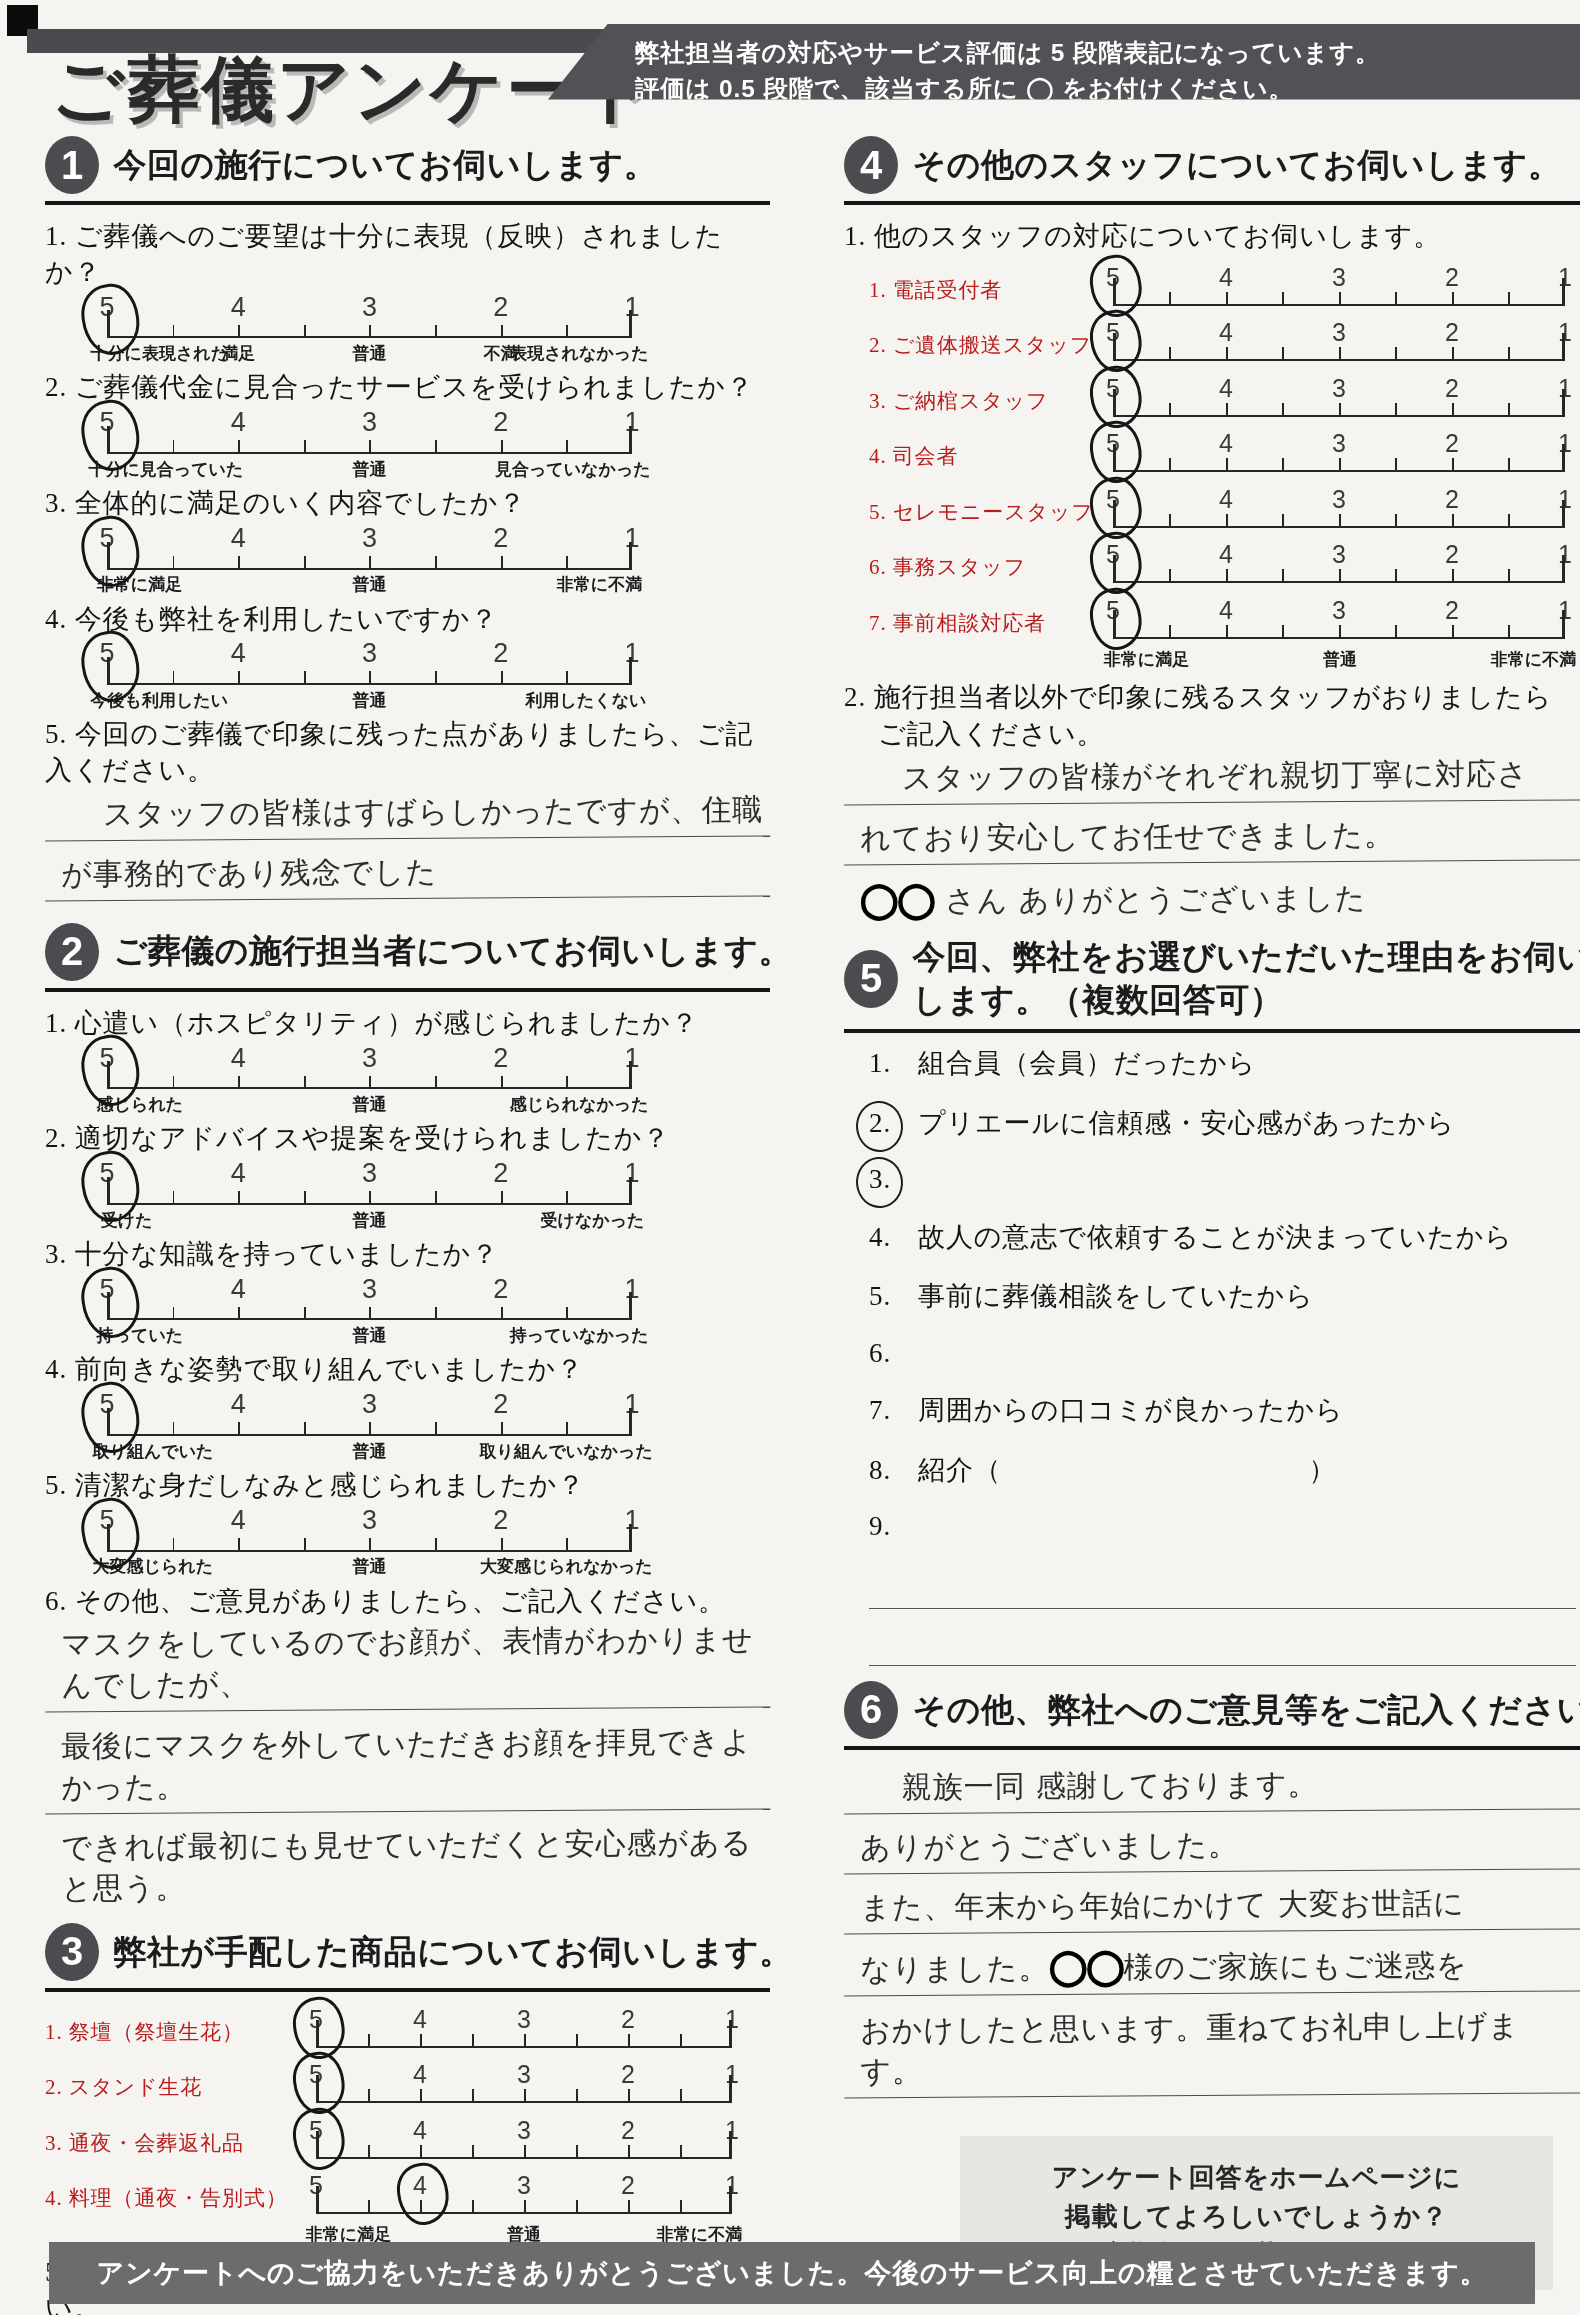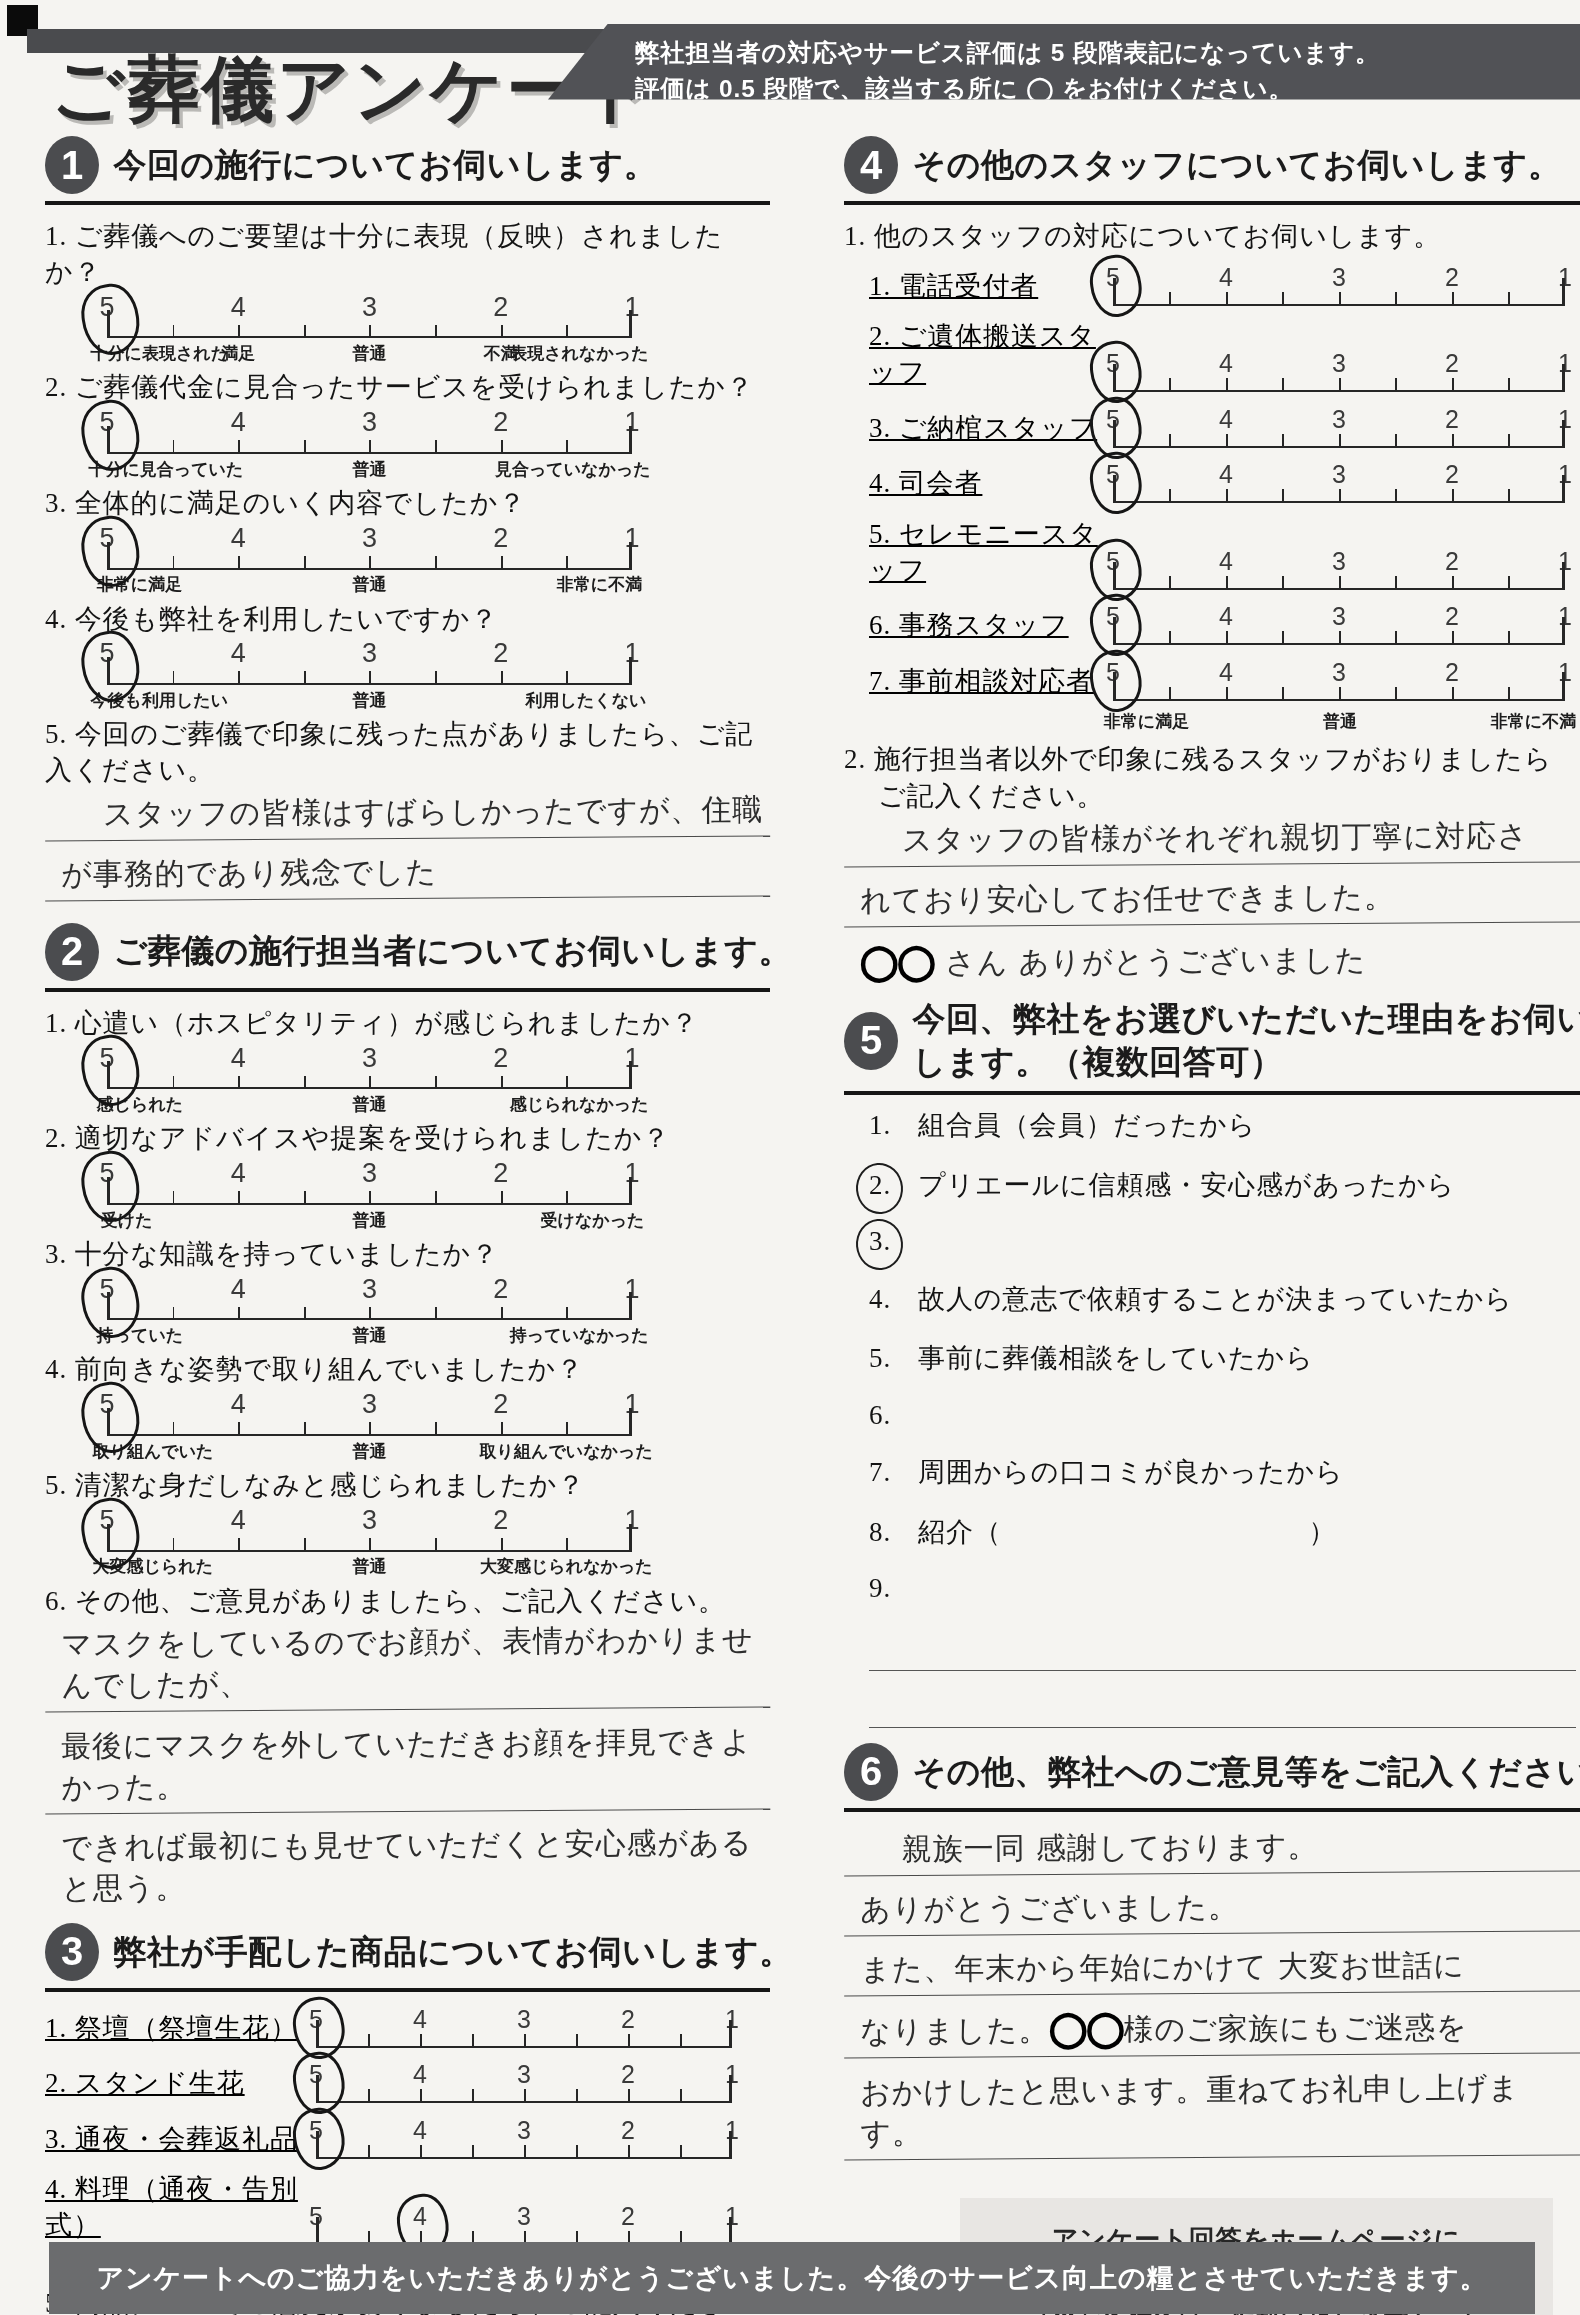--- a/index.html
+++ b/index.html
@@ -25,21 +25,21 @@
   .axis::after{right:0;}
   .labs{position:relative;height:22px;margin-top:3.6px;}
   .labs span{position:absolute;transform:translateX(-50%);font-size:17px;font-weight:700;color:#1d1d1d;white-space:nowrap;}
   .labs span.p0{transform:translateX(-12%);}
   .labs span.p100{transform:translateX(-88%);}
   .p0{left:0;}.p25{left:25%;}.p50{left:50%;}.p75{left:75%;}.p100{left:100%;}
   .mark{position:absolute;top:-7.2px;width:51px;height:65px;border:3.6px solid #161616;border-radius:50% 46% 54% 50% / 44% 52% 48% 56%;transform:translateX(-25px) rotate(-7deg);}
   .hw-line{font-family:"DejaVu Sans",sans-serif;font-size:30px;color:#2d2d2d;border-bottom:1.8px solid #4a4a4a;padding:1.8px 0 5.4px 16.3px;margin-bottom:11px;min-height:36px;transform:rotate(-0.4deg);letter-spacing:0.9px;}
   .hw-ind{padding-left:58px;}
   .item{display:flex;align-items:flex-end;margin-bottom:12.7px;}
-  .ilabel{flex:none;font-family:"Liberation Serif",serif;font-size:27px;color:#000000;letter-spacing:0.9px;padding-bottom:1.8px;text-decoration:underline;}
+  .ilabel{flex:none;font-family:"Liberation Serif",serif;font-size:21px;color:#b91c1c;letter-spacing:0.9px;padding-bottom:1.8px;}
   .s3 .ilabel{width:271px;}
   .s3 .iscale{width:416px;}
   .s4row .ilabel{width:244px;}
   .s4row .iscale{width:452px;}
   .s4row{padding-left:25px;}
   .iscale{margin:0;flex:none;}
   .iscale .nums{height:29px;}
   .iscale .nums span{font-size:25px;}
   .iscale .mark{top:-8.1px;width:45px;height:56px;transform:translateX(-22.6px) rotate(-6deg);}
   .labs-row{position:relative;height:22px;margin-top:-3.6px;margin-bottom:9px;}
@@ -47,21 +47,21 @@
   .s3 .labs-row .labs{margin-left:271px;width:416px;}
   .s4 .labs-row .labs{margin-left:270px;width:452px;}
   .s3q5{position:relative;}
   .opt{display:flex;align-items:baseline;margin-bottom:23.5px;font-family:"Liberation Serif",serif;font-size:27px;color:#141414;padding-left:25px;letter-spacing:0.9px;}
   .onum{flex:none;width:49px;position:relative;}
   .opt.circled .onum::before{content:"";position:absolute;left:-12.7px;top:-7.2px;width:43px;height:47px;border:2.7px solid #1d1d1d;border-radius:50%;transform:rotate(-5deg);}
   .blank-line{border-bottom:1.8px solid #555;height:42px;margin:0 3.6px 14.5px 25px;}
   .perm{width:593px;margin:40px 0 0 116px;background:#e8e6e3;box-sizing:border-box;padding:22px 14.5px 18px;text-align:center;}
   .pl{font-size:26px;font-weight:700;color:#262626;line-height:1.5;letter-spacing:0.9px;}
   .pl3{font-size:24.4px;}
-  .footer{position:absolute;left:49px;right:45px;top:2242px;height:72px;background:#6b6c6e;color:#fff;display:flex;align-items:center;justify-content:center;font-size:27px;font-weight:700;letter-spacing:0.9px;white-space:nowrap;}
+  .footer{position:absolute;left:49px;right:45px;top:2242px;height:62px;background:#6b6c6e;color:#fff;display:flex;align-items:center;justify-content:center;font-size:27px;font-weight:700;letter-spacing:0.9px;white-space:nowrap;}
   .redact{-webkit-text-stroke:2.3px #000;font-size:34px;letter-spacing:-0.9px;}
 </style>
 </head>
 <body>
 
 <div class="corner-mark"></div>
 <div class="topbar"></div>
 <div class="page-title">ご葬儀アンケート</div>
 <div class="notice">
   <div>弊社担当者の対応やサービス評価は 5 段階表記になっています。</div>

